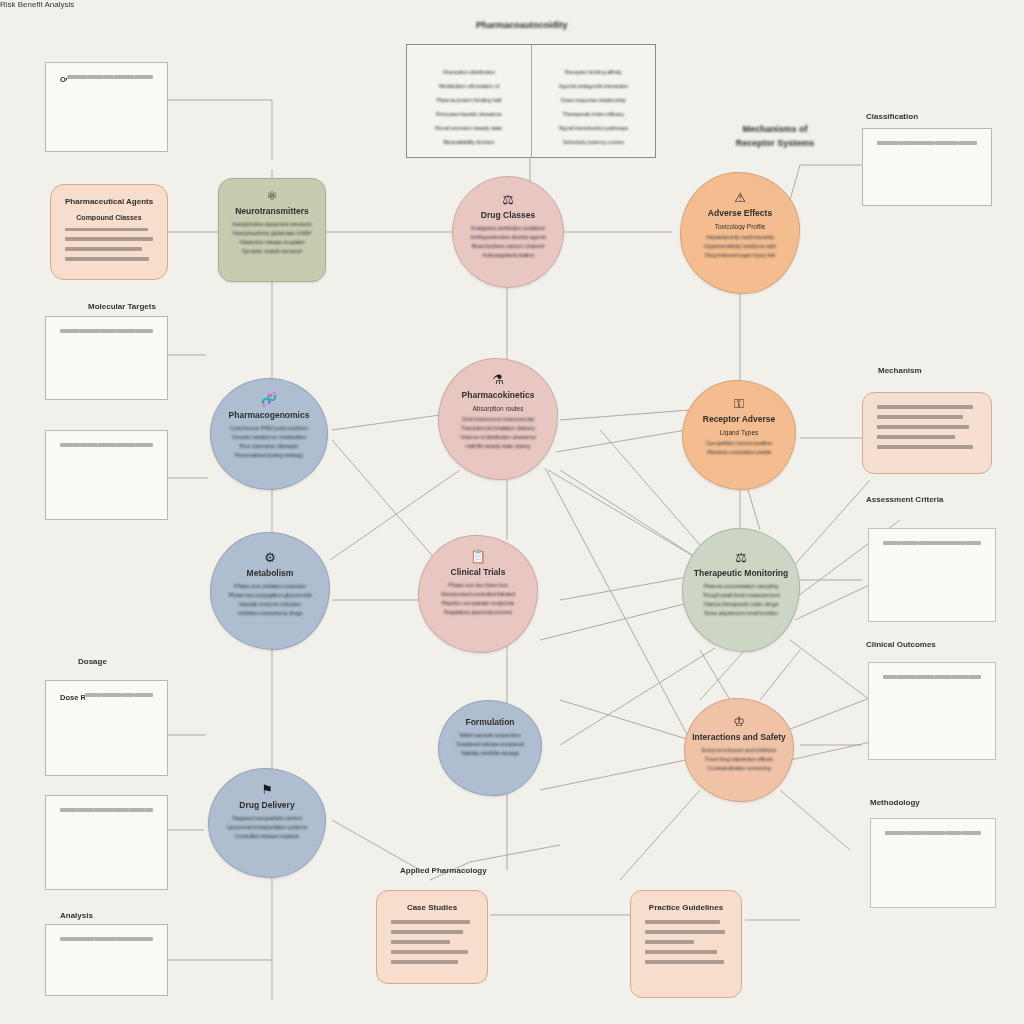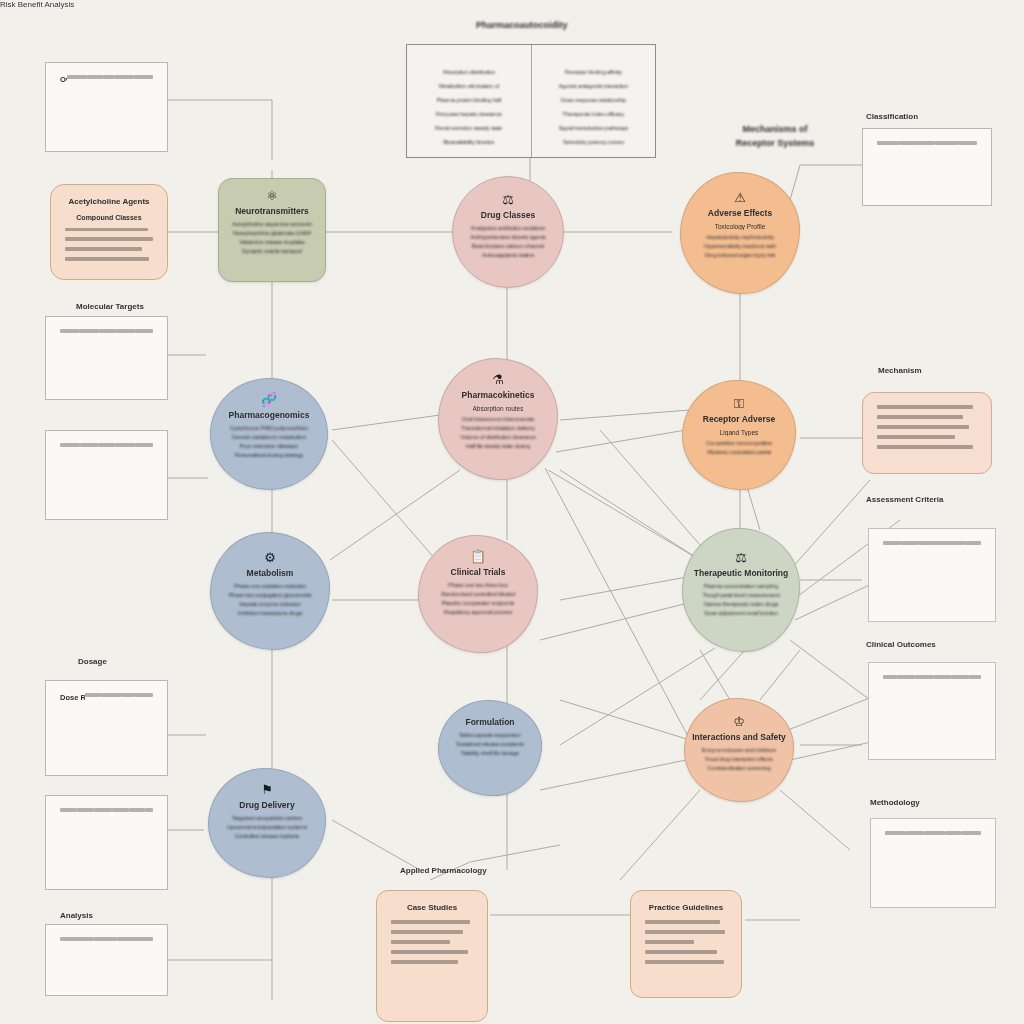--- a/index.html
+++ b/index.html
@@ -220,21 +220,21 @@
 
   <div class="panel" style="left:45px;top:62px;width:123px;height:90px;">
     <div class="ptitle">Overview</div>
     <div class="row" style="width:96%"></div>
     <div class="row" style="width:82%"></div>
     <div class="row" style="width:52%"></div>
     <div class="row" style="width:100%"></div>
     <div class="row" style="width:92%"></div>
   </div>
 
-  <div class="grouplabel" style="left:76px;top:302px;">Molecular Targets</div>
+  <div class="grouplabel" style="left:88px;top:302px;">Molecular Targets</div>
   <div class="panel" style="left:45px;top:316px;width:123px;height:84px;">
     <div class="row" style="width:98%"></div>
     <div class="row" style="width:100%"></div>
     <div class="row" style="width:86%"></div>
     <div class="row" style="width:96%"></div>
     <div class="row" style="width:90%"></div>
   </div>
 
   <div class="panel" style="left:45px;top:430px;width:123px;height:90px;">
     <div class="row" style="width:98%"></div>
@@ -263,21 +263,21 @@
   </div>
 
   <div class="grouplabel" style="left:60px;top:911px;">Analysis</div>
   <div class="panel" style="left:45px;top:924px;width:123px;height:72px;">
     <div class="row" style="width:90%"></div>
     <div class="row" style="width:62%"></div>
     <div class="row" style="width:96%"></div>
   </div>
 
   <div class="card" style="left:50px;top:184px;width:118px;height:96px;border-radius:14px;">
-    <div class="ptitle">Acetylcholine Agents</div>
+    <div class="ptitle">Pharmaceutical Agents</div>
     <div class="ptitle" style="font-size:7px;margin-bottom:7px;">Compound Classes</div>
     <div class="row" style="width:94%"></div>
     <div class="row" style="width:100%"></div>
     <div class="row" style="width:88%"></div>
     <div class="row" style="width:96%"></div>
   </div>
 
   <div class="node rsquare c-green" style="left:218px;top:178px;width:108px;height:104px;">
     <div class="nicon">⚛</div>
     <div class="ptitle">Neurotransmitters</div>
@@ -449,21 +449,21 @@
   <div class="panel" style="left:870px;top:818px;width:126px;height:90px;border-color:#c3c1bc;">
     <div class="row" style="width:96%"></div>
     <div class="row" style="width:88%"></div>
     <div class="row" style="width:98%"></div>
     <div class="row" style="width:74%"></div>
     <div class="row" style="width:92%"></div>
   </div>
 
   <div class="grouplabel" style="left:400px;top:866px;">Applied Pharmacology</div>
 
-  <div class="card" style="left:376px;top:890px;width:112px;height:132px;">
+  <div class="card" style="left:376px;top:890px;width:112px;height:94px;">
     <div class="ptitle">Case Studies</div>
     <div class="row" style="width:96%"></div>
     <div class="row" style="width:88%"></div>
     <div class="row" style="width:72%"></div>
     <div class="row" style="width:94%"></div>
     <div class="row" style="width:82%"></div>
   </div>
 
   <div class="card" style="left:630px;top:890px;width:112px;height:108px;">
     <div class="ptitle">Practice Guidelines</div>

